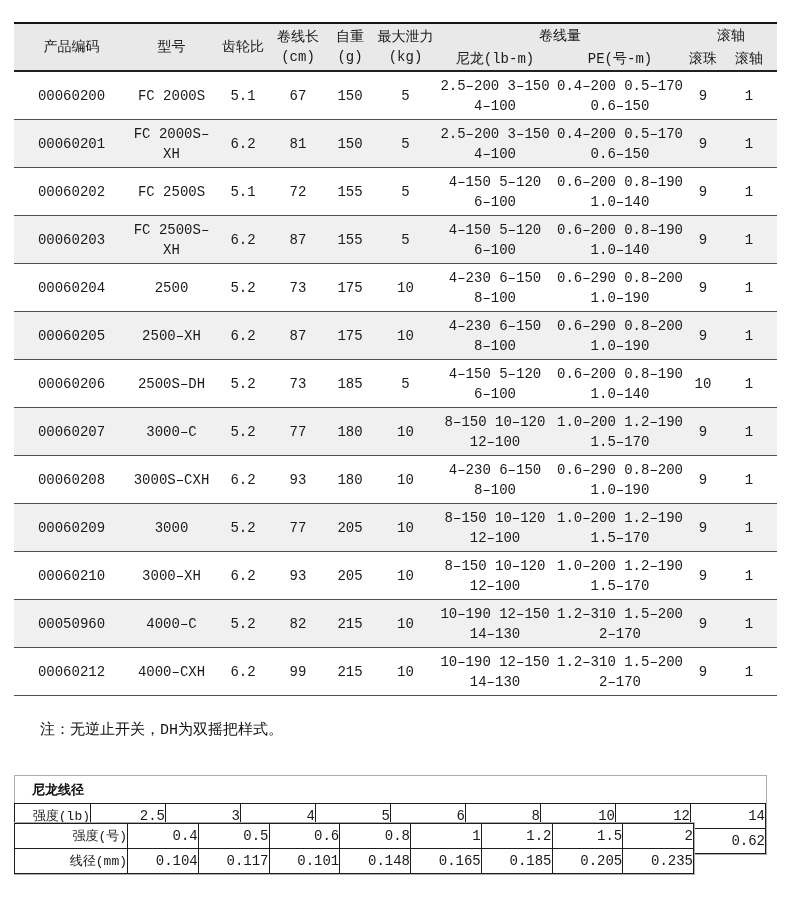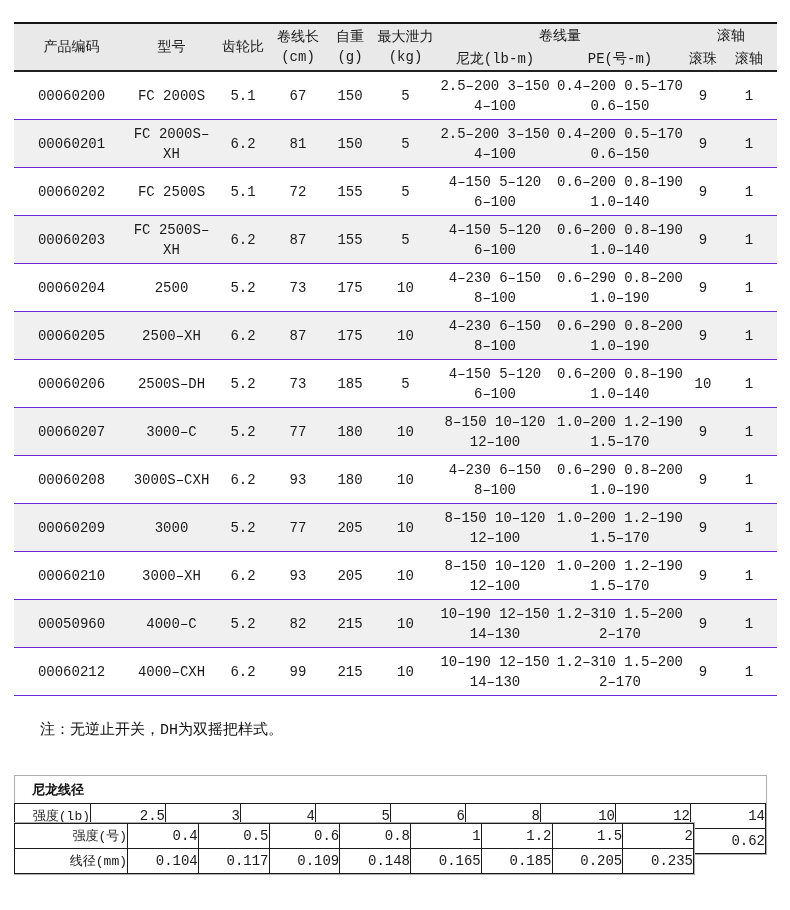--- a/index.html
+++ b/index.html
@@ -374,21 +374,21 @@
             <td>0.8</td>
             <td>1</td>
             <td>1.2</td>
             <td>1.5</td>
             <td>2</td>
           </tr>
           <tr>
             <td class="lbl" style="width: 75px;">线径(mm)</td>
             <td>0.104</td>
             <td>0.117</td>
-            <td>0.109</td>
+            <td>0.101</td>
             <td>0.148</td>
             <td>0.165</td>
             <td>0.185</td>
             <td>0.205</td>
             <td>0.235</td>
           </tr>
         </tbody>
     </table>
   </div>
 

